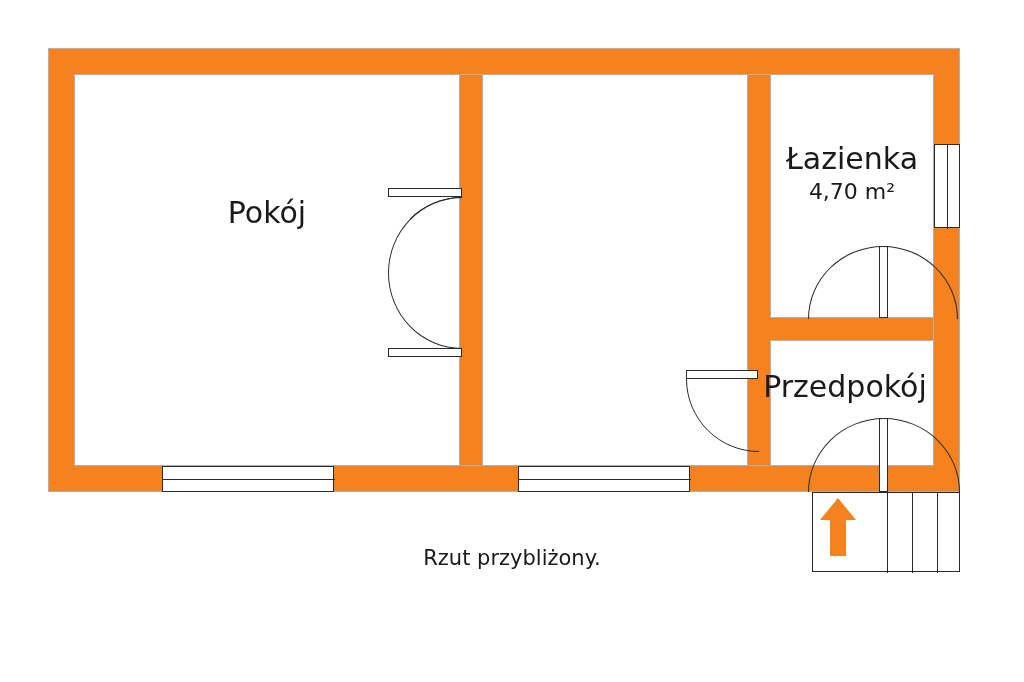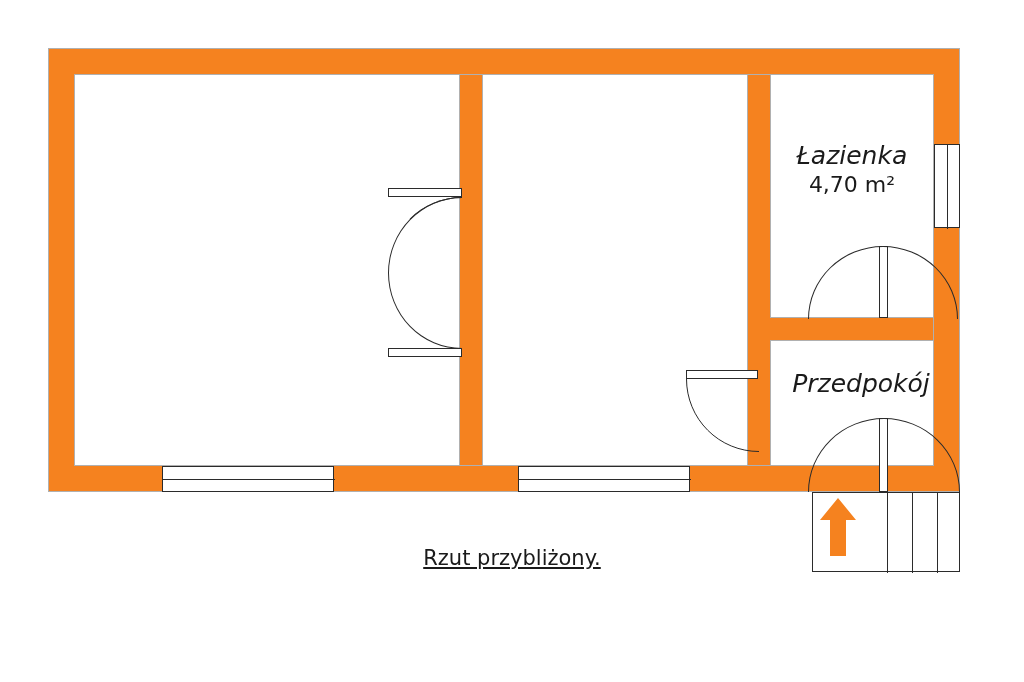--- a/index.html
+++ b/index.html
@@ -42,23 +42,22 @@
 
   
   .room-label {
     position: absolute;
     text-align: center;
     line-height: 1.25;
     color: #1a1a1a;
     white-space: nowrap;
   }
   .room-name {
-    font-size: 25px;
+    font-size: 30px;
     display: block;
-    font-style: italic;
   }
   .room-area {
     font-size: 22px;
     display: block;
   }
 
   
   .window {
     position: absolute;
     background: #ffffff;
@@ -102,21 +101,20 @@
   }
 
   
   .caption {
     position: absolute;
     left: 0;
     width: 1024px;
     text-align: center;
     font-size: 21px;
     color: #1a1a1a;
-    text-decoration: underline;
   }
   .caption-line1 { top: 546px; }
   .caption-line2 { top: 578px; }
 </style>
 </head>
 <body>
 
 <div id="plan">
 
   <div class="wall" style="left:48px; top:48px; width:912px; height:26px;"></div>
@@ -140,29 +138,30 @@
   <div class="room-fill" style="left:482px; top:74px; width:266px; height:392px;"></div>
   <div class="room-fill" style="left:770px; top:74px; width:164px; height:244px;"></div>
   <div class="room-fill" style="left:770px; top:340px; width:164px; height:126px;"></div>
 
   <div class="wall-outline" style="left:74px; top:74px; width:386px; height:392px;"></div>
   <div class="wall-outline" style="left:482px; top:74px; width:266px; height:392px;"></div>
   <div class="wall-outline" style="left:770px; top:74px; width:164px; height:244px;"></div>
   <div class="wall-outline" style="left:770px; top:340px; width:164px; height:126px;"></div>
 
   <div class="room-label" style="left:140px; top:194px; width:254px;">
+    <span class="room-name">Pokój</span>
   </div>
 
 
   <div class="room-label" style="left:772px; top:140px; width:160px;">
     <span class="room-name">Łazienka</span>
     <span class="room-area">4,70 m²</span>
   </div>
 
-  <div class="room-label" style="left:768px; top:368px; width:186px;">
+  <div class="room-label" style="left:752px; top:368px; width:186px;">
     <span class="room-name">Przedpokój</span>
   </div>
 
   <div class="window" style="left:162px; top:466px; width:172px; height:26px;">
     <div class="mullion" style="left:0; top:12px; width:172px; height:1.4px;"></div>
   </div>
 
   <div class="window" style="left:518px; top:466px; width:172px; height:26px;">
     <div class="mullion" style="left:0; top:12px; width:172px; height:1.4px;"></div>
   </div>

